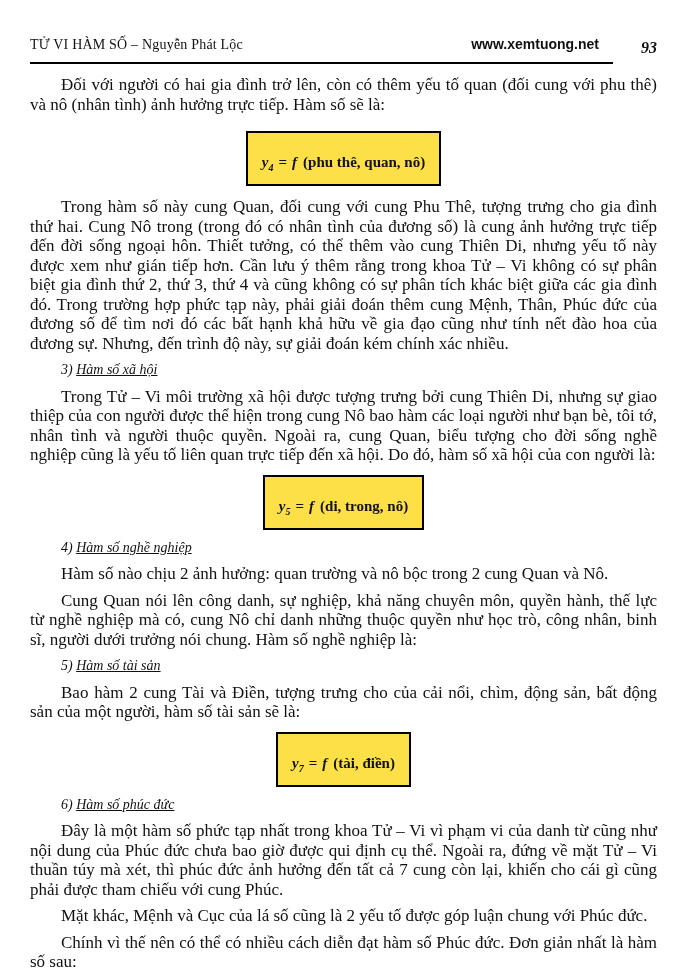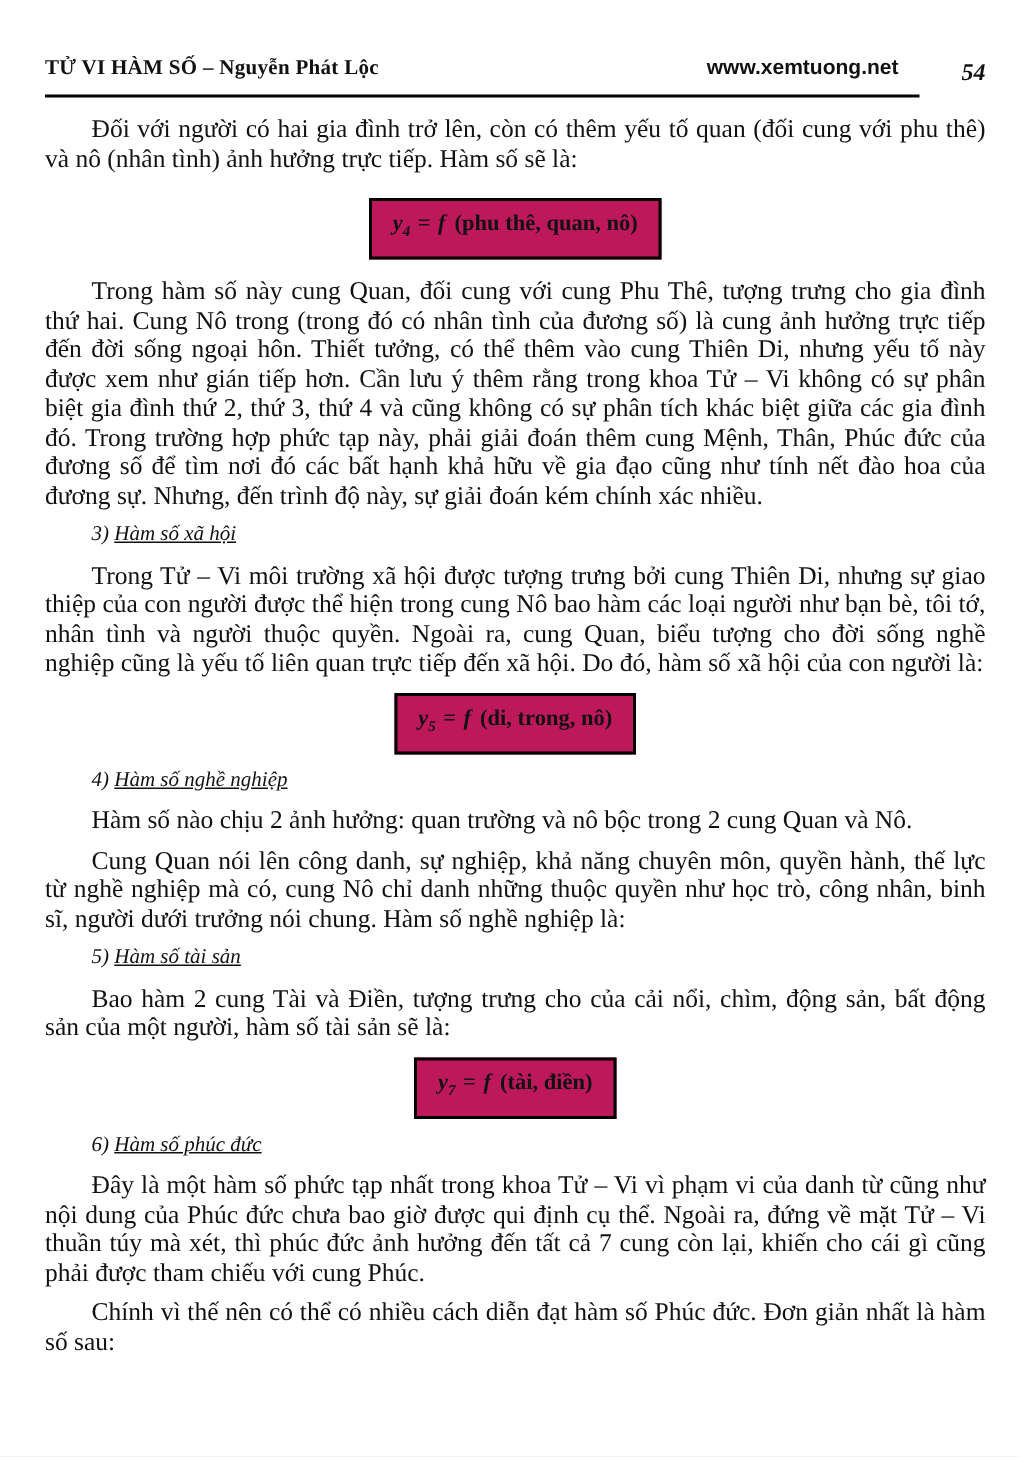--- a/index.html
+++ b/index.html
@@ -18,21 +18,21 @@
   
   .hdr { display: flex; align-items: flex-end; }
   .hdr-line {
     flex: 1;
     display: flex;
     justify-content: space-between;
     align-items: baseline;
     border-bottom: 2px solid #000;
     padding-bottom: 9px;
   }
-  .hdr-title { font-size: 14px; letter-spacing: 0.2px; font-weight: bold; }
+  .hdr-title { font-size: 14px; letter-spacing: 0.2px; }
   .hdr-site {
     font-family: "Liberation Sans", "DejaVu Sans", sans-serif;
     font-weight: bold;
     font-size: 14px;
     margin-right: 14px;
   }
   .hdr-page {
     font-weight: bold;
     font-style: italic;
     font-size: 16px;
@@ -57,43 +57,43 @@
     margin: 5px 0 7px 0;
     text-indent: 31px;
   }
   .heading .heading-title { text-decoration: underline; }
   
   .formula-row { text-align: center; margin: 10px 0 8px 0; }
   .formula-row.first { margin-top: 17px; margin-bottom: 11px; }
   .formula-box {
     display: inline-block;
     border: 2px solid #000;
-    padding: 6px 14px 7px 14px;
+    padding: 20px 14px 7px 14px;
     font-weight: bold;
     font-size: 15px;
     line-height: 19px;
-    background: #be185d;
+    background: #fde047;
   }
   .fvar  { font-style: italic; }
   .fsub  { font-style: italic; font-size: 10px; }
   .feq   { margin: 0 5px; }
   .ffunc { font-style: italic; }
   .fargs { margin-left: 6px; }
 </style>
 </head>
 <body>
 
 <div class="page">
 
   <div class="hdr">
     <div class="hdr-line">
       <span class="hdr-title">TỬ VI HÀM SỐ – Nguyễn Phát Lộc</span>
       <span class="hdr-site">www.xemtuong.net</span>
     </div>
-    <span class="hdr-page">54</span>
+    <span class="hdr-page">93</span>
   </div>
 
   <div class="content">
 
     <p class="para">Đối với người có hai gia đình trở lên, còn có thêm yếu tố quan (đối cung với phu thê) và nô (nhân tình) ảnh hưởng trực tiếp. Hàm số sẽ là:</p>
 
     <div class="formula-row first">
       <span class="formula-box"><span class="fvar">y</span><sub class="fsub">4</sub><span class="feq">=</span><span class="ffunc">f</span><span class="fargs">(phu thê, quan, nô)</span></span>
     </div>
 
@@ -119,17 +119,18 @@
     <p class="para">Bao hàm 2 cung Tài và Điền, tượng trưng cho của cải nổi, chìm, động sản, bất động sản của một người, hàm số tài sản sẽ là:</p>
 
     <div class="formula-row">
       <span class="formula-box"><span class="fvar">y</span><sub class="fsub">7</sub><span class="feq">=</span><span class="ffunc">f</span><span class="fargs">(tài, điền)</span></span>
     </div>
 
     <p class="heading"><span>6) </span><span class="heading-title">Hàm số phúc đức</span></p>
 
     <p class="para">Đây là một hàm số phức tạp nhất trong khoa Tử – Vi vì phạm vi của danh từ cũng như nội dung của Phúc đức chưa bao giờ được qui định cụ thể. Ngoài ra, đứng về mặt Tử – Vi thuần túy mà xét, thì phúc đức ảnh hưởng đến tất cả 7 cung còn lại, khiến cho cái gì cũng phải được tham chiếu với cung Phúc.</p>
 
+    <p class="para">Mặt khác, Mệnh và Cục của lá số cũng là 2 yếu tố được góp luận chung với Phúc đức.</p>
 
     <p class="para">Chính vì thế nên có thể có nhiều cách diễn đạt hàm số Phúc đức. Đơn giản nhất là hàm số sau:</p>
 
   </div>
 </div>
 
 </body></html>

